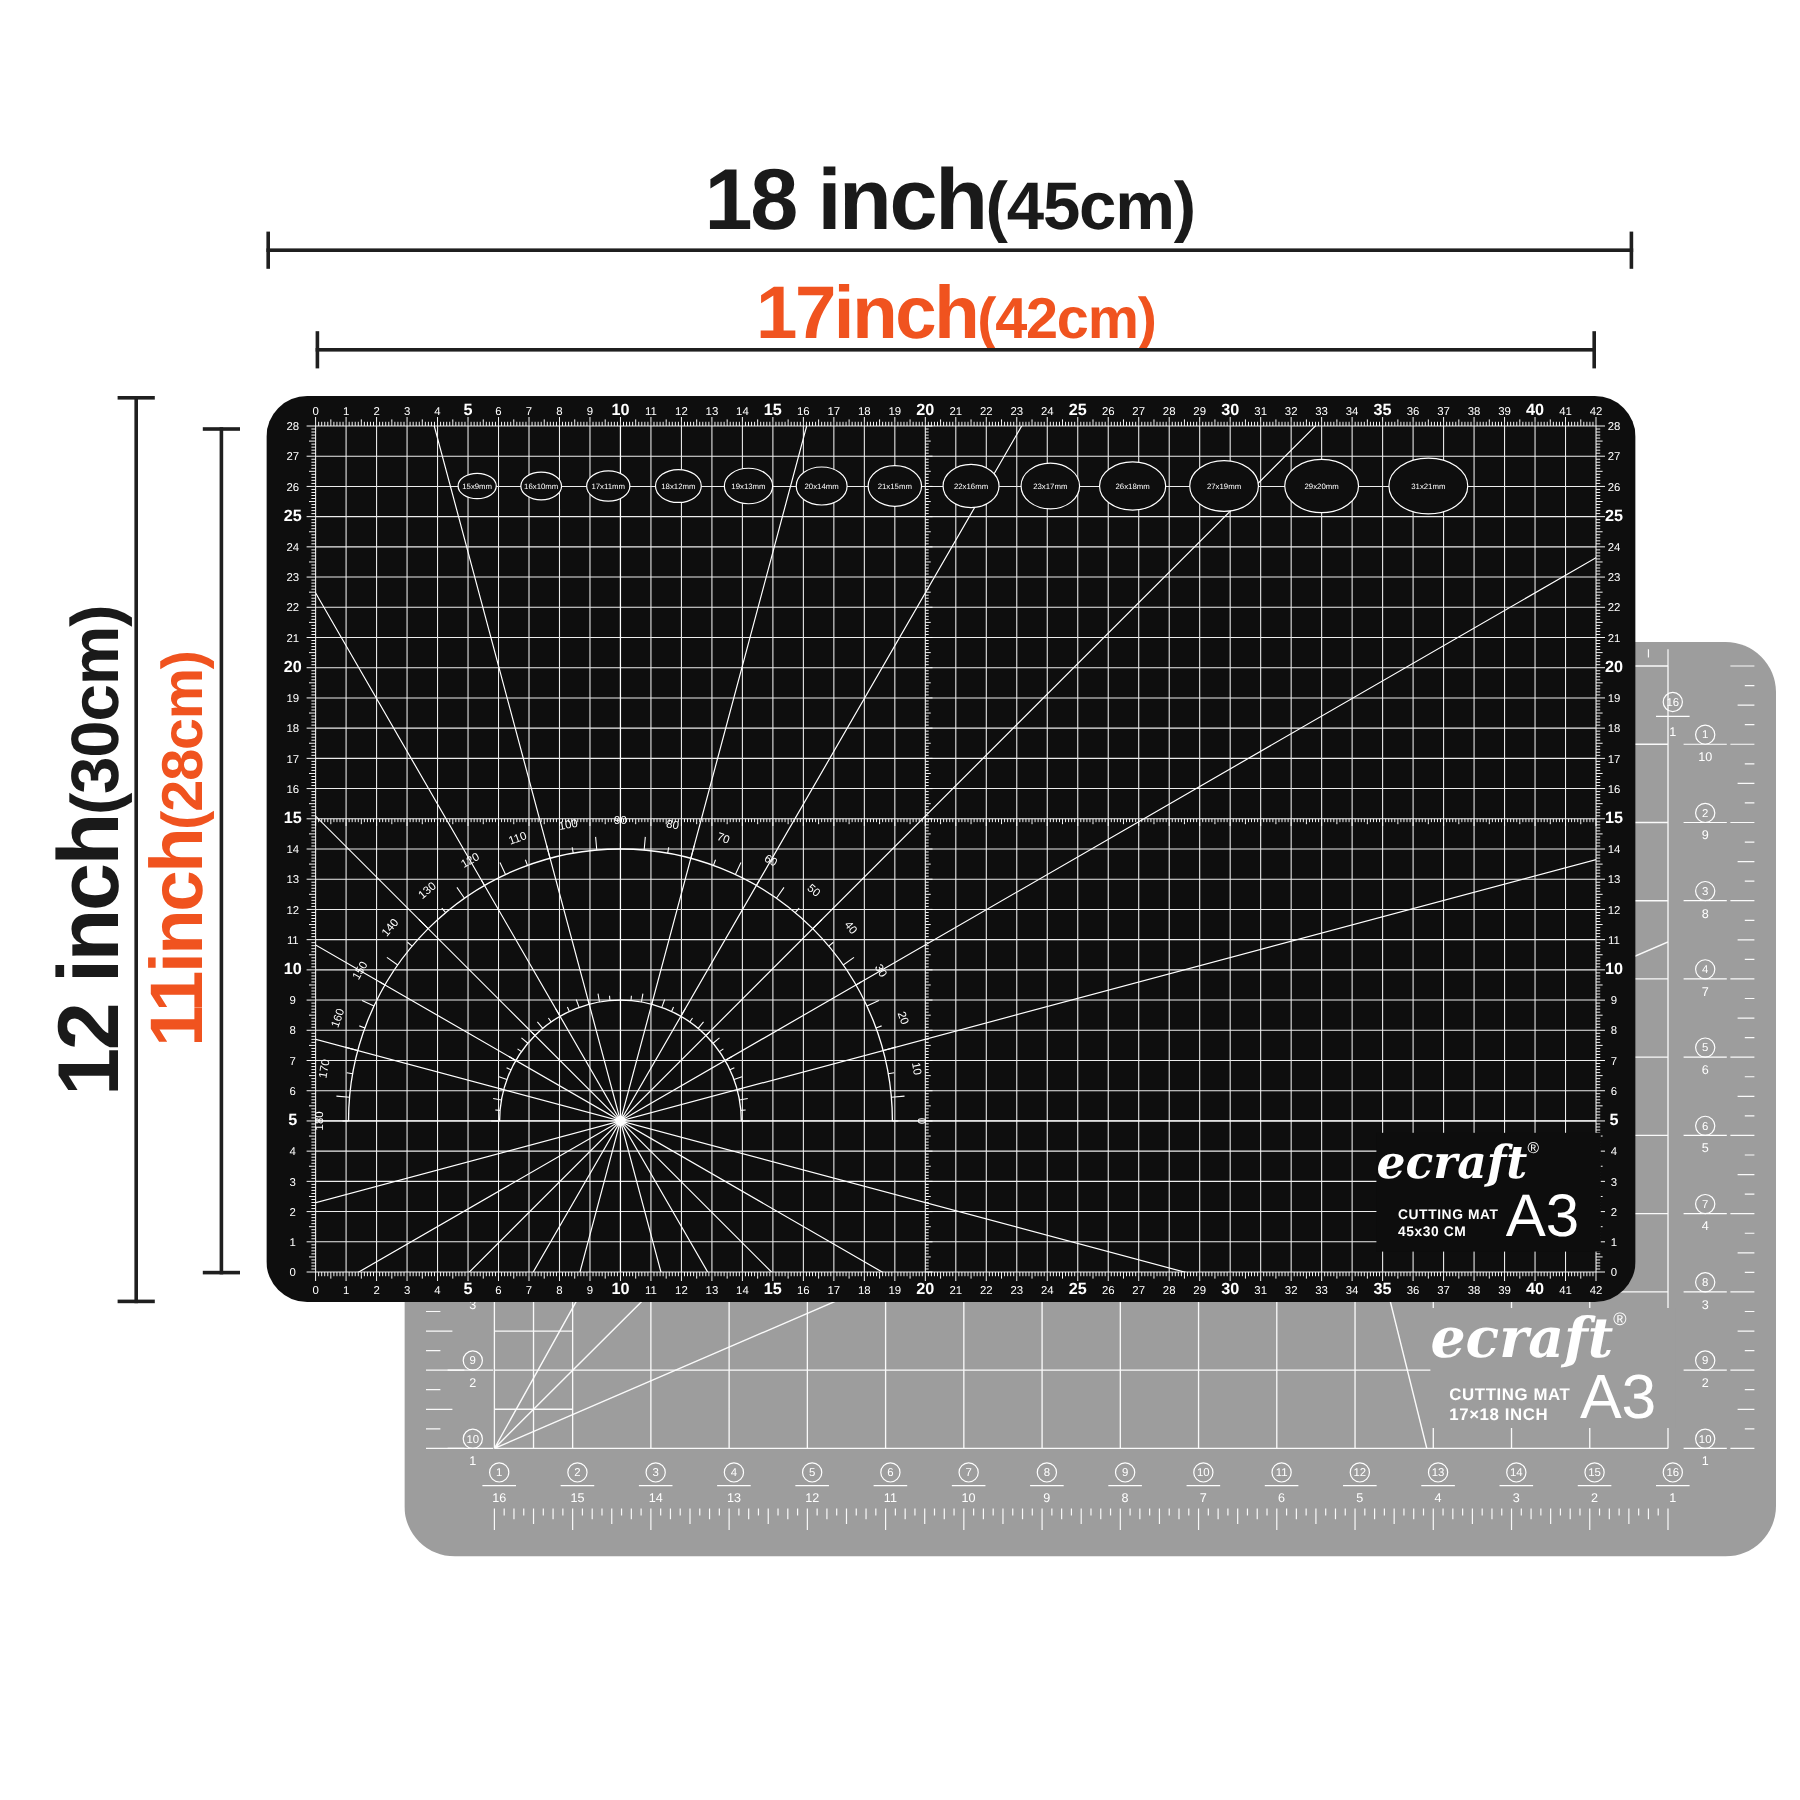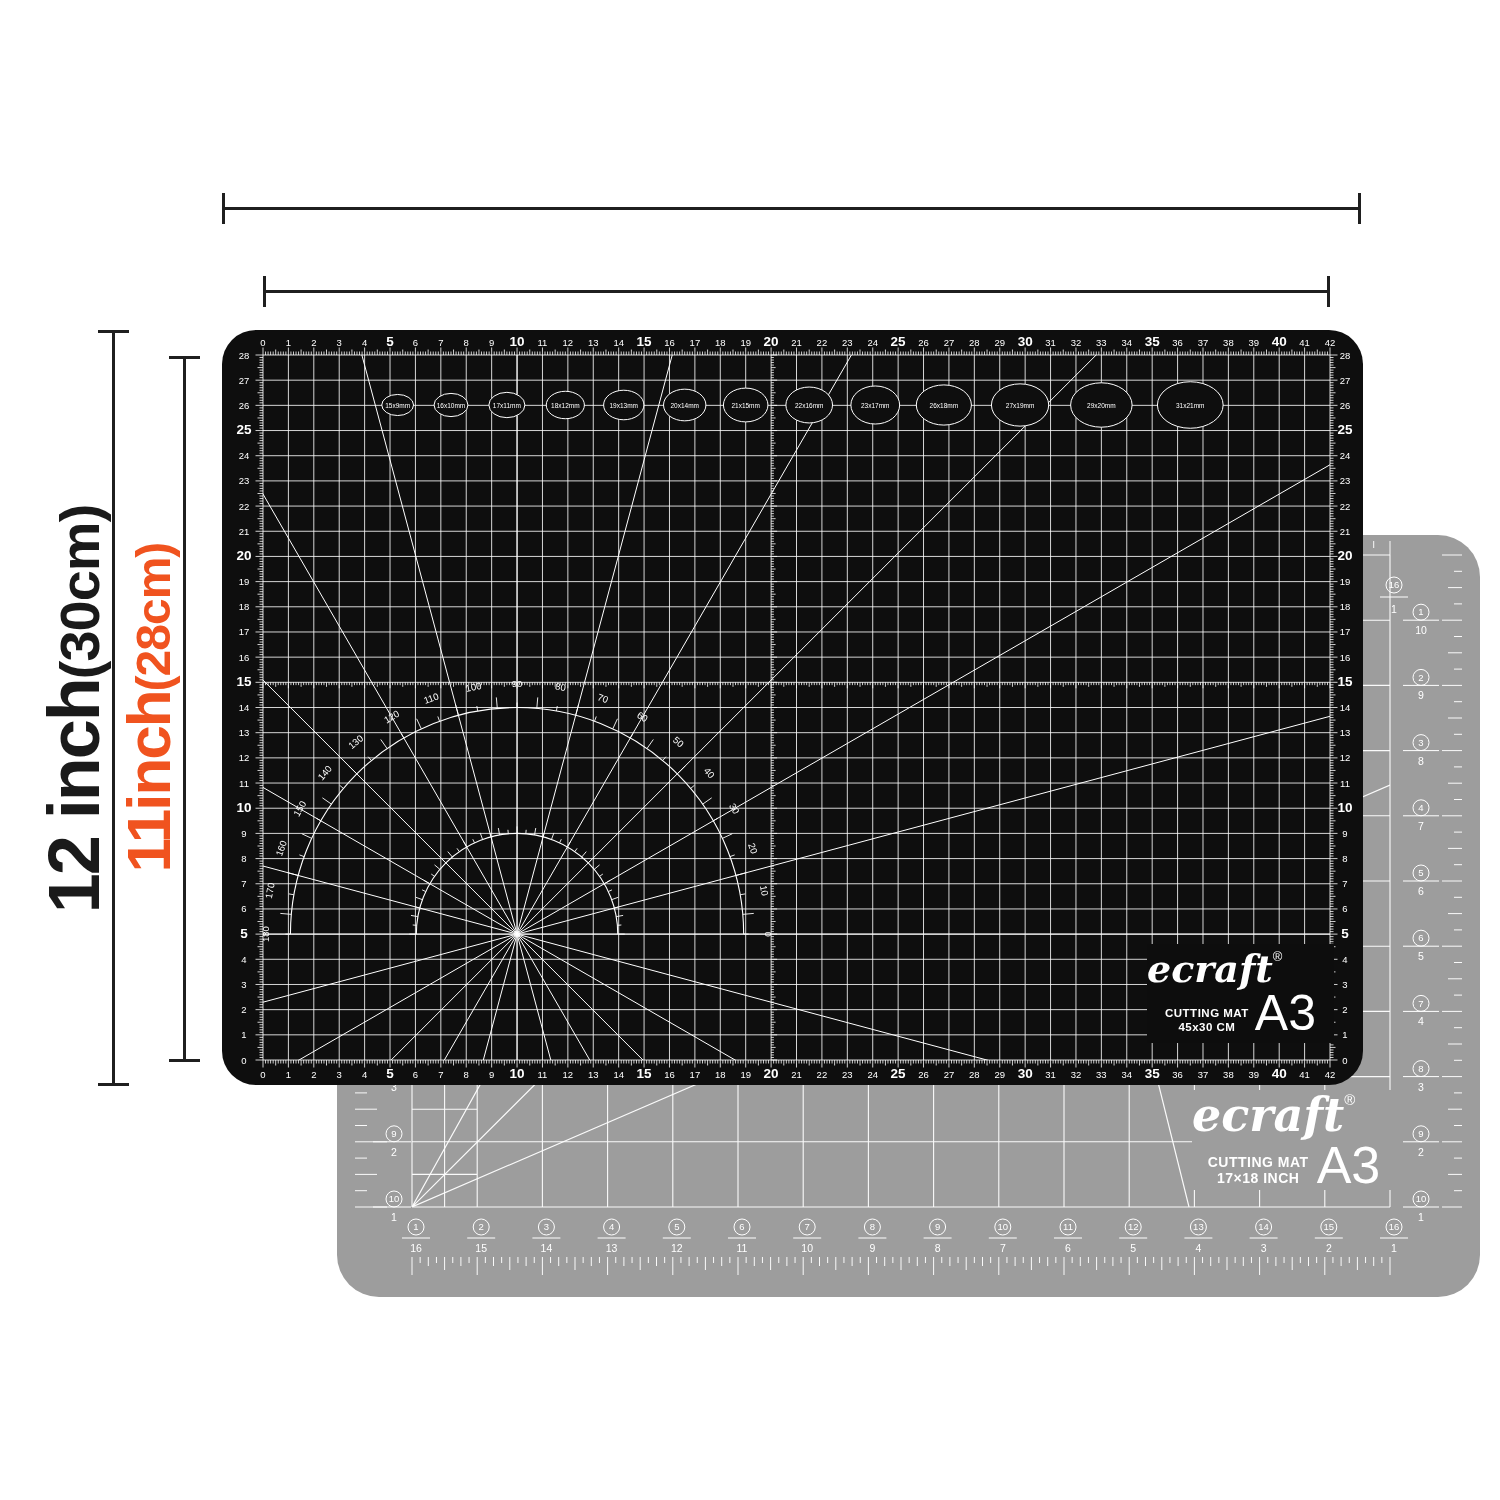--- a/index.html
+++ b/index.html
@@ -13,45 +13,51 @@
 .hline .cap.l{left:0}.hline .cap.r{right:0}
 .vline{position:absolute;width:3px;background:#1f1f1f}
 .vline .cap{position:absolute;left:-14px;width:31px;height:3px;background:#1f1f1f}
 .vline .cap.t{top:0}.vline .cap.b{bottom:0}
 .rot{transform:rotate(-90deg)}
 .logo{position:absolute;color:#fff;overflow:hidden}
 .logo .brand-row{text-align:left;line-height:1}
 .logo .brand{font-family:"DejaVu Serif",serif;font-style:italic;font-weight:700}
 .logo .reg{font-weight:400;vertical-align:top}
 .logo .bottom{display:flex;align-items:flex-end;justify-content:center}
-.logo .lines{font-weight:700;text-align:center}
+.logo .lines{font-weight:700;text-align:left}
 .logo .size{font-weight:400;line-height:.85}
 .logo-black{left:1147px;top:944px;width:187px;height:99px;background:#0d0d0d;padding-top:6px}
 .logo-black .brand{font-size:38px}
 .logo-black .reg{font-size:13px}
 .logo-black .bottom{margin-top:4px;gap:6px}
 .logo-black .lines{font-size:11.5px;line-height:1.2;letter-spacing:.5px}
 .logo-black .size{font-size:50px}
 .logo-gray{left:1192px;top:1090px;width:204px;height:100px;background:#9d9d9d;padding-top:2px}
 .logo-gray .brand{font-size:46px}
 .logo-gray .reg{font-size:15px}
 .logo-gray .bottom{margin-top:5px;gap:8px}
 .logo-gray .lines{font-size:14px;line-height:1.2;letter-spacing:.5px}
 .logo-gray .size{font-size:52px}
 </style>
 </head>
 <body>
 
 <div class="canvas">
 
+  <div class="dim-label" style="left:222px;top:126px;width:1139px;font-size:72px;color:#1a1a1a">
+    <span>18 inch</span><span class="paren" style="font-size:56px">(45cm)</span>
+  </div>
   <div class="hline" style="left:222px;top:207px;width:1139px">
     <span class="cap l"></span>
       <span class="cap r"></span>
   </div>
 
+  <div class="dim-label" style="left:263px;top:226px;width:1067px;font-size:62px;color:#f0531f">
+    <span>17inch</span><span class="paren" style="font-size:48px">(42cm)</span>
+  </div>
   <div class="hline" style="left:263px;top:290px;width:1067px">
     <span class="cap l"></span>
       <span class="cap r"></span>
   </div>
 
   <div class="dim-label rot" style="left:-376px;top:668px;width:900px;font-size:72px;color:#1a1a1a">
     <span>12 inch</span><span class="paren" style="font-size:56px">(30cm)</span>
   </div>
   <div class="vline" style="left:112px;top:330px;height:756px">
     <span class="cap t"></span>

